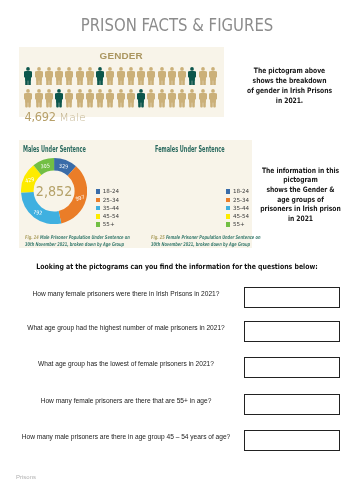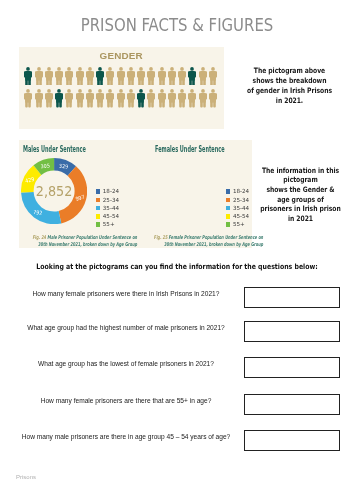--- a/index.html
+++ b/index.html
@@ -6,21 +6,21 @@
   body{width:354px;height:500px;background:#ffffff;font-family:"Liberation Sans",sans-serif;overflow:hidden;position:relative;}
   .page{position:absolute;inset:0;}
 
   
   #title{position:absolute;left:0;top:14.6px;width:354px;text-align:center;
     font-family:"DejaVu Sans Condensed","DejaVu Sans",sans-serif;
     font-weight:300;font-size:17px;letter-spacing:0px;color:#8c8c8c;
     white-space:nowrap;transform:scaleX(0.975);}
 
   
-  #gender-panel{position:absolute;left:18.6px;top:47.3px;width:205.2px;height:82px;background:#f8f4e9;}
+  #gender-panel{position:absolute;left:18.6px;top:47.3px;width:205.2px;height:70px;background:#f8f4e9;}
   #gender-heading{position:absolute;left:0;top:2.6px;width:205.2px;text-align:center;
     font-size:9.9px;font-weight:bold;letter-spacing:0.15px;color:#ab9660;}
   #picto-area{position:absolute;left:5.8px;top:19.6px;width:195px;height:41px;}
   .picto{position:absolute;width:8px;height:18.5px;}
   #gender-values{position:absolute;left:0;top:63.3px;width:205.2px;height:16px;}
   .gv{position:absolute;top:0;font-size:11.2px;line-height:13px;white-space:nowrap;
       font-family:"DejaVu Sans",sans-serif;font-weight:300;}
   .gv .big{font-size:11.4px;}
   #male-val{left:6px;color:#c3b48f;}
   #male-val .big{color:#b7a069;font-weight:400;letter-spacing:-0.3px;}
@@ -30,21 +30,21 @@
   
   .note{position:absolute;text-align:center;font-size:7.4px;line-height:9.85px;
     font-weight:bold;color:#1a1a1a;letter-spacing:-0.05px;
     font-family:"DejaVu Sans Condensed","DejaVu Sans",sans-serif;
     transform:scaleX(0.91);}
   #note1{left:229px;top:66.2px;width:121px;}
   #note2{left:240px;top:165.5px;width:121px;line-height:9.68px;}
 
   
   #charts-panel{position:absolute;left:18.5px;top:140.2px;width:233.5px;height:108.2px;background:#f8f4e9;}
-  .chart-card{position:absolute;top:0;height:108.2px;text-align:right;}
+  .chart-card{position:absolute;top:0;height:108.2px;}
   #chart-male{left:0px;width:117px;}
   #chart-female{left:125px;width:116.5px;}
   .chart-title{position:absolute;top:4.8px;font-size:8px;font-weight:bold;color:#2a6a5f;
     font-family:"DejaVu Sans Condensed","DejaVu Sans",sans-serif;
     transform:scaleX(0.69);transform-origin:left top;white-space:nowrap;}
   .donut{position:absolute;}
   .donut svg{display:block;}
   .legend{position:absolute;font-size:5.6px;color:#3c3c3c;font-family:"DejaVu Sans",sans-serif;}
   .legend-row{display:flex;align-items:center;height:8.25px;}
   .legend-sw{width:4.6px;height:4.6px;margin-right:2.4px;flex:0 0 auto;}
@@ -414,20 +414,21 @@
             <circle cx="40" cy="19" r="18.5" fill="#cbb079"></circle>
             <rect x="0" y="42" width="18" height="62" rx="8.5" fill="#cbb079"></rect>
             <rect x="62" y="42" width="18" height="62" rx="8.5" fill="#cbb079"></rect>
             <rect x="9" y="40" width="62" height="74" rx="11" fill="#cbb079"></rect>
             <rect x="12" y="78" width="26" height="107" rx="9" fill="#cbb079"></rect>
             <rect x="42" y="78" width="26" height="107" rx="9" fill="#cbb079"></rect>
             <rect x="12" y="78" width="56" height="58" fill="#cbb079"></rect>
           </svg></span>
       </div>
     <div id="gender-values">
+      <div class="gv" id="male-val"><span class="big">4,692</span> <span>Male</span></div>
     </div>
   </div>
 
   <div class="note" id="note1">
       <div>The pictogram above</div>
       <div>shows the breakdown</div>
       <div>of gender in Irish Prisons</div>
       <div>in 2021.</div>
     </div>
   <div class="note" id="note2">

